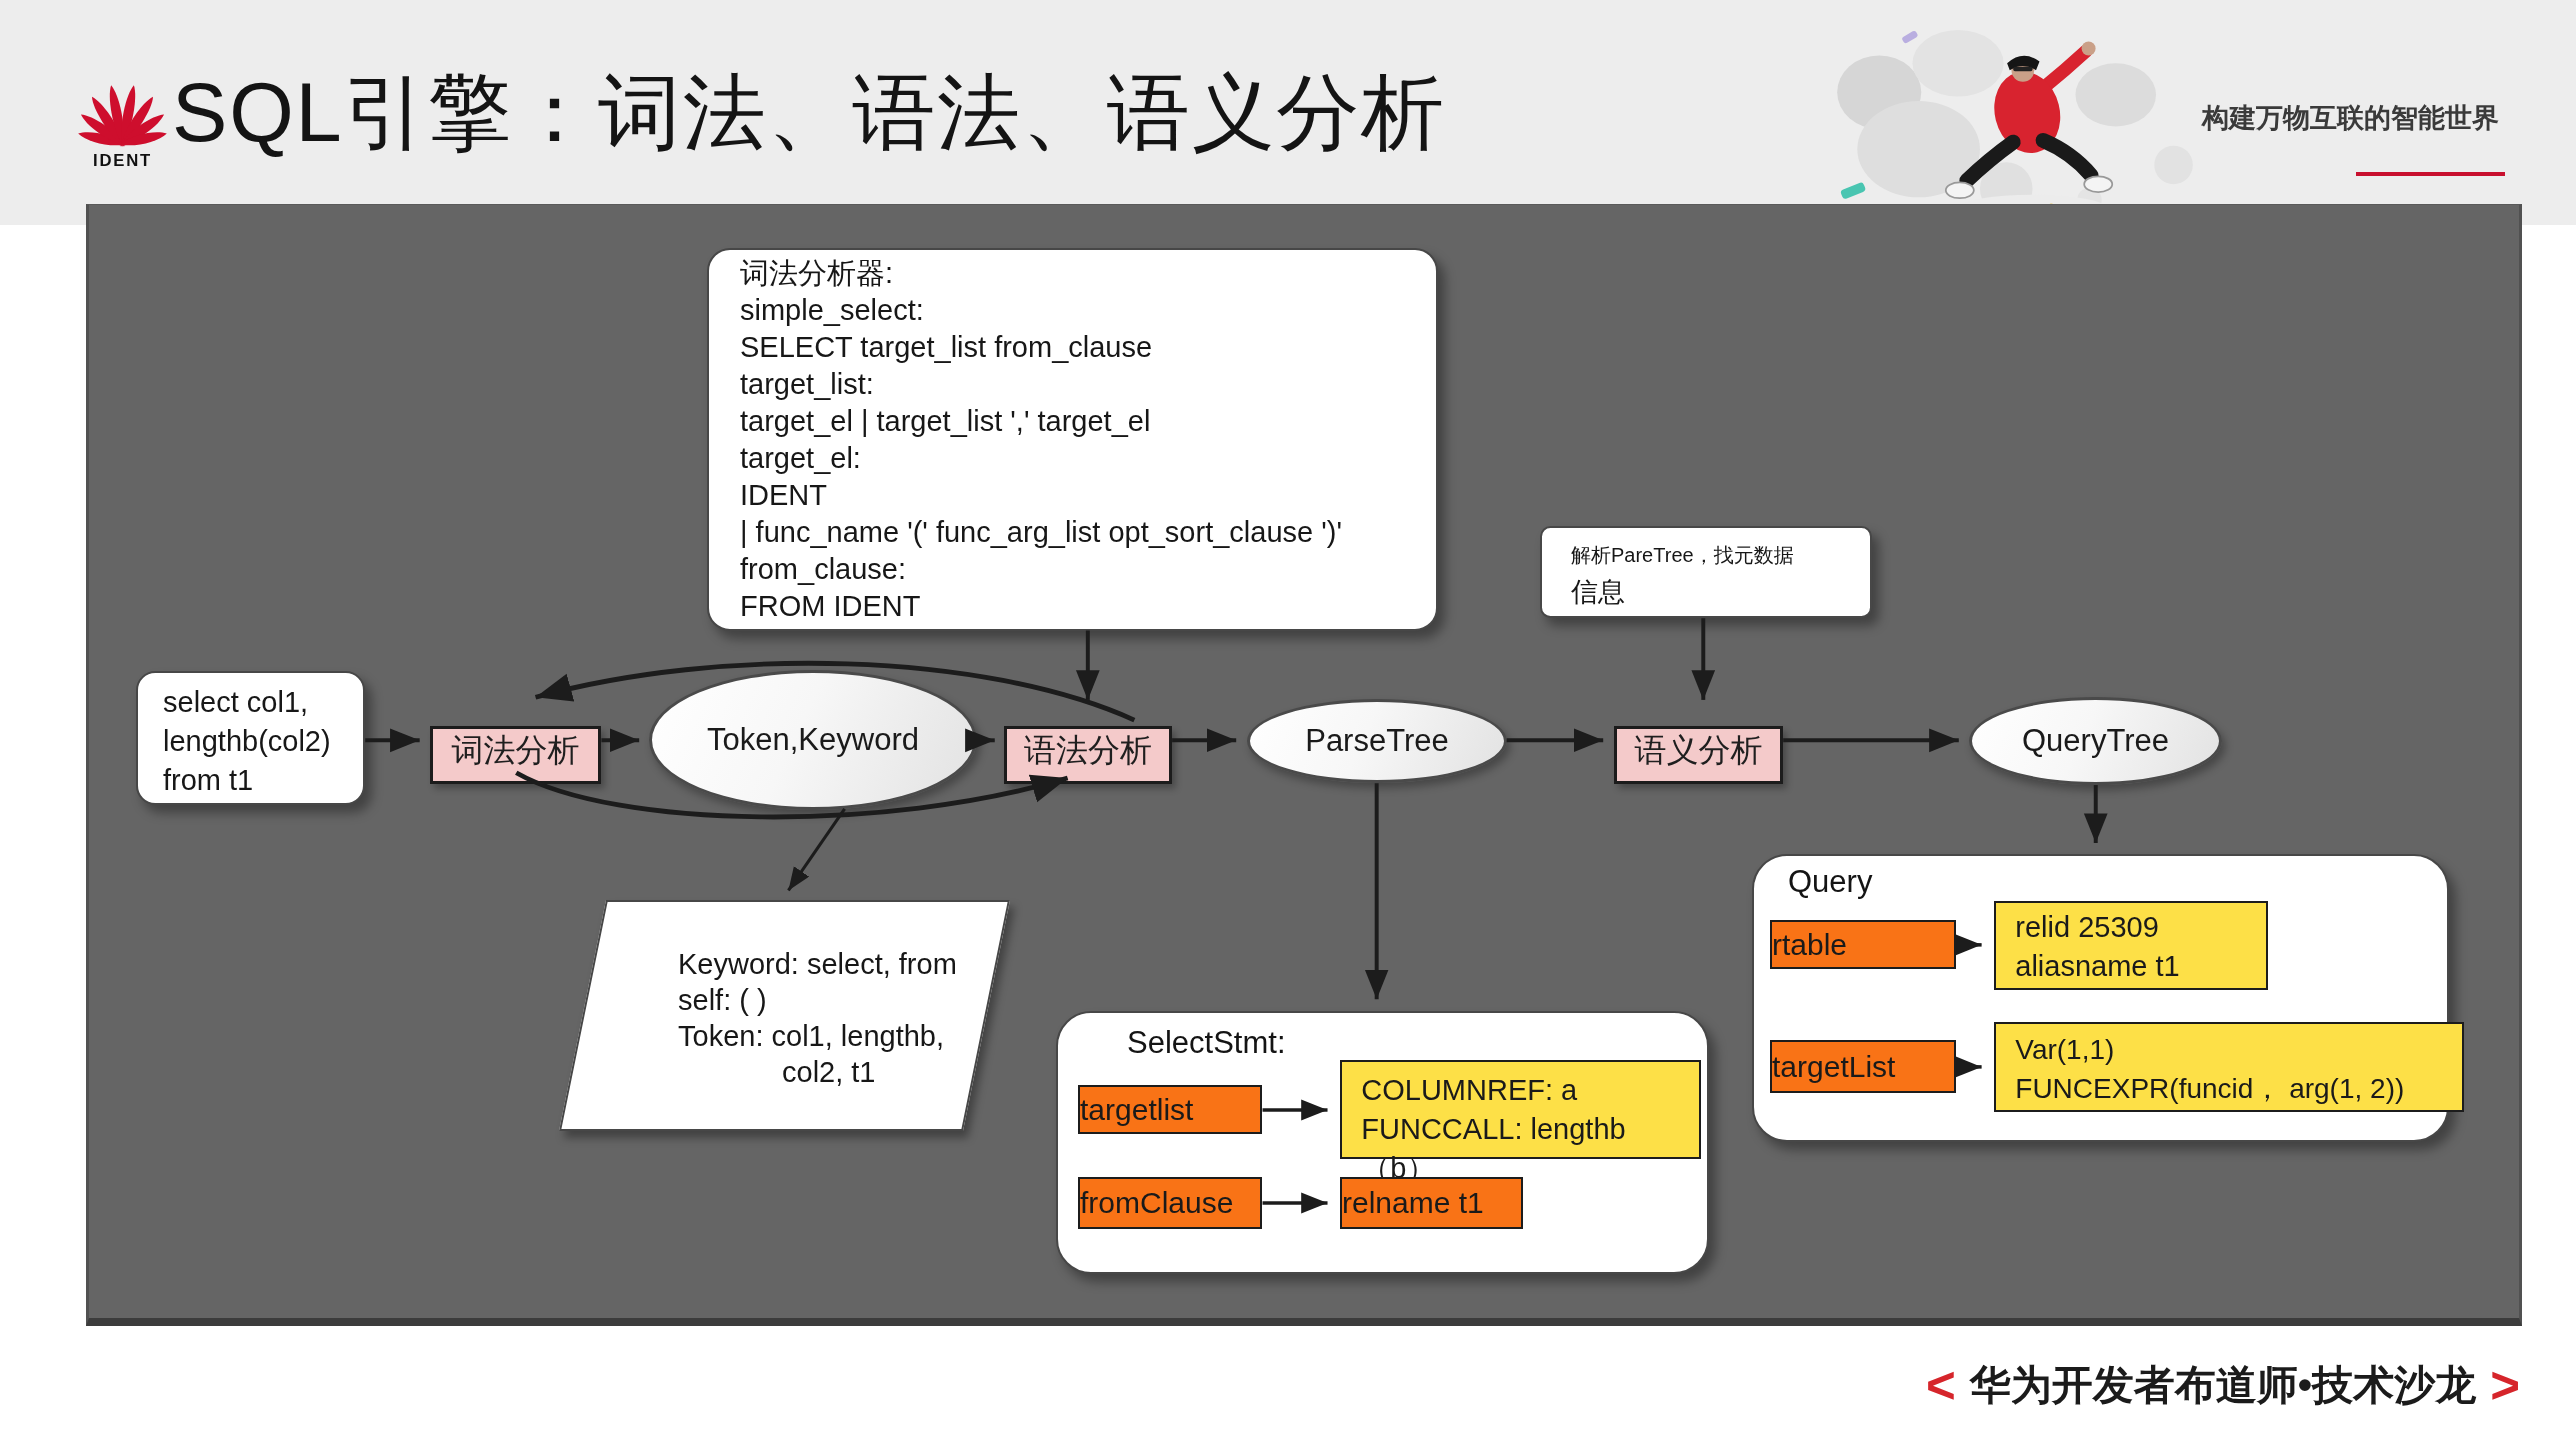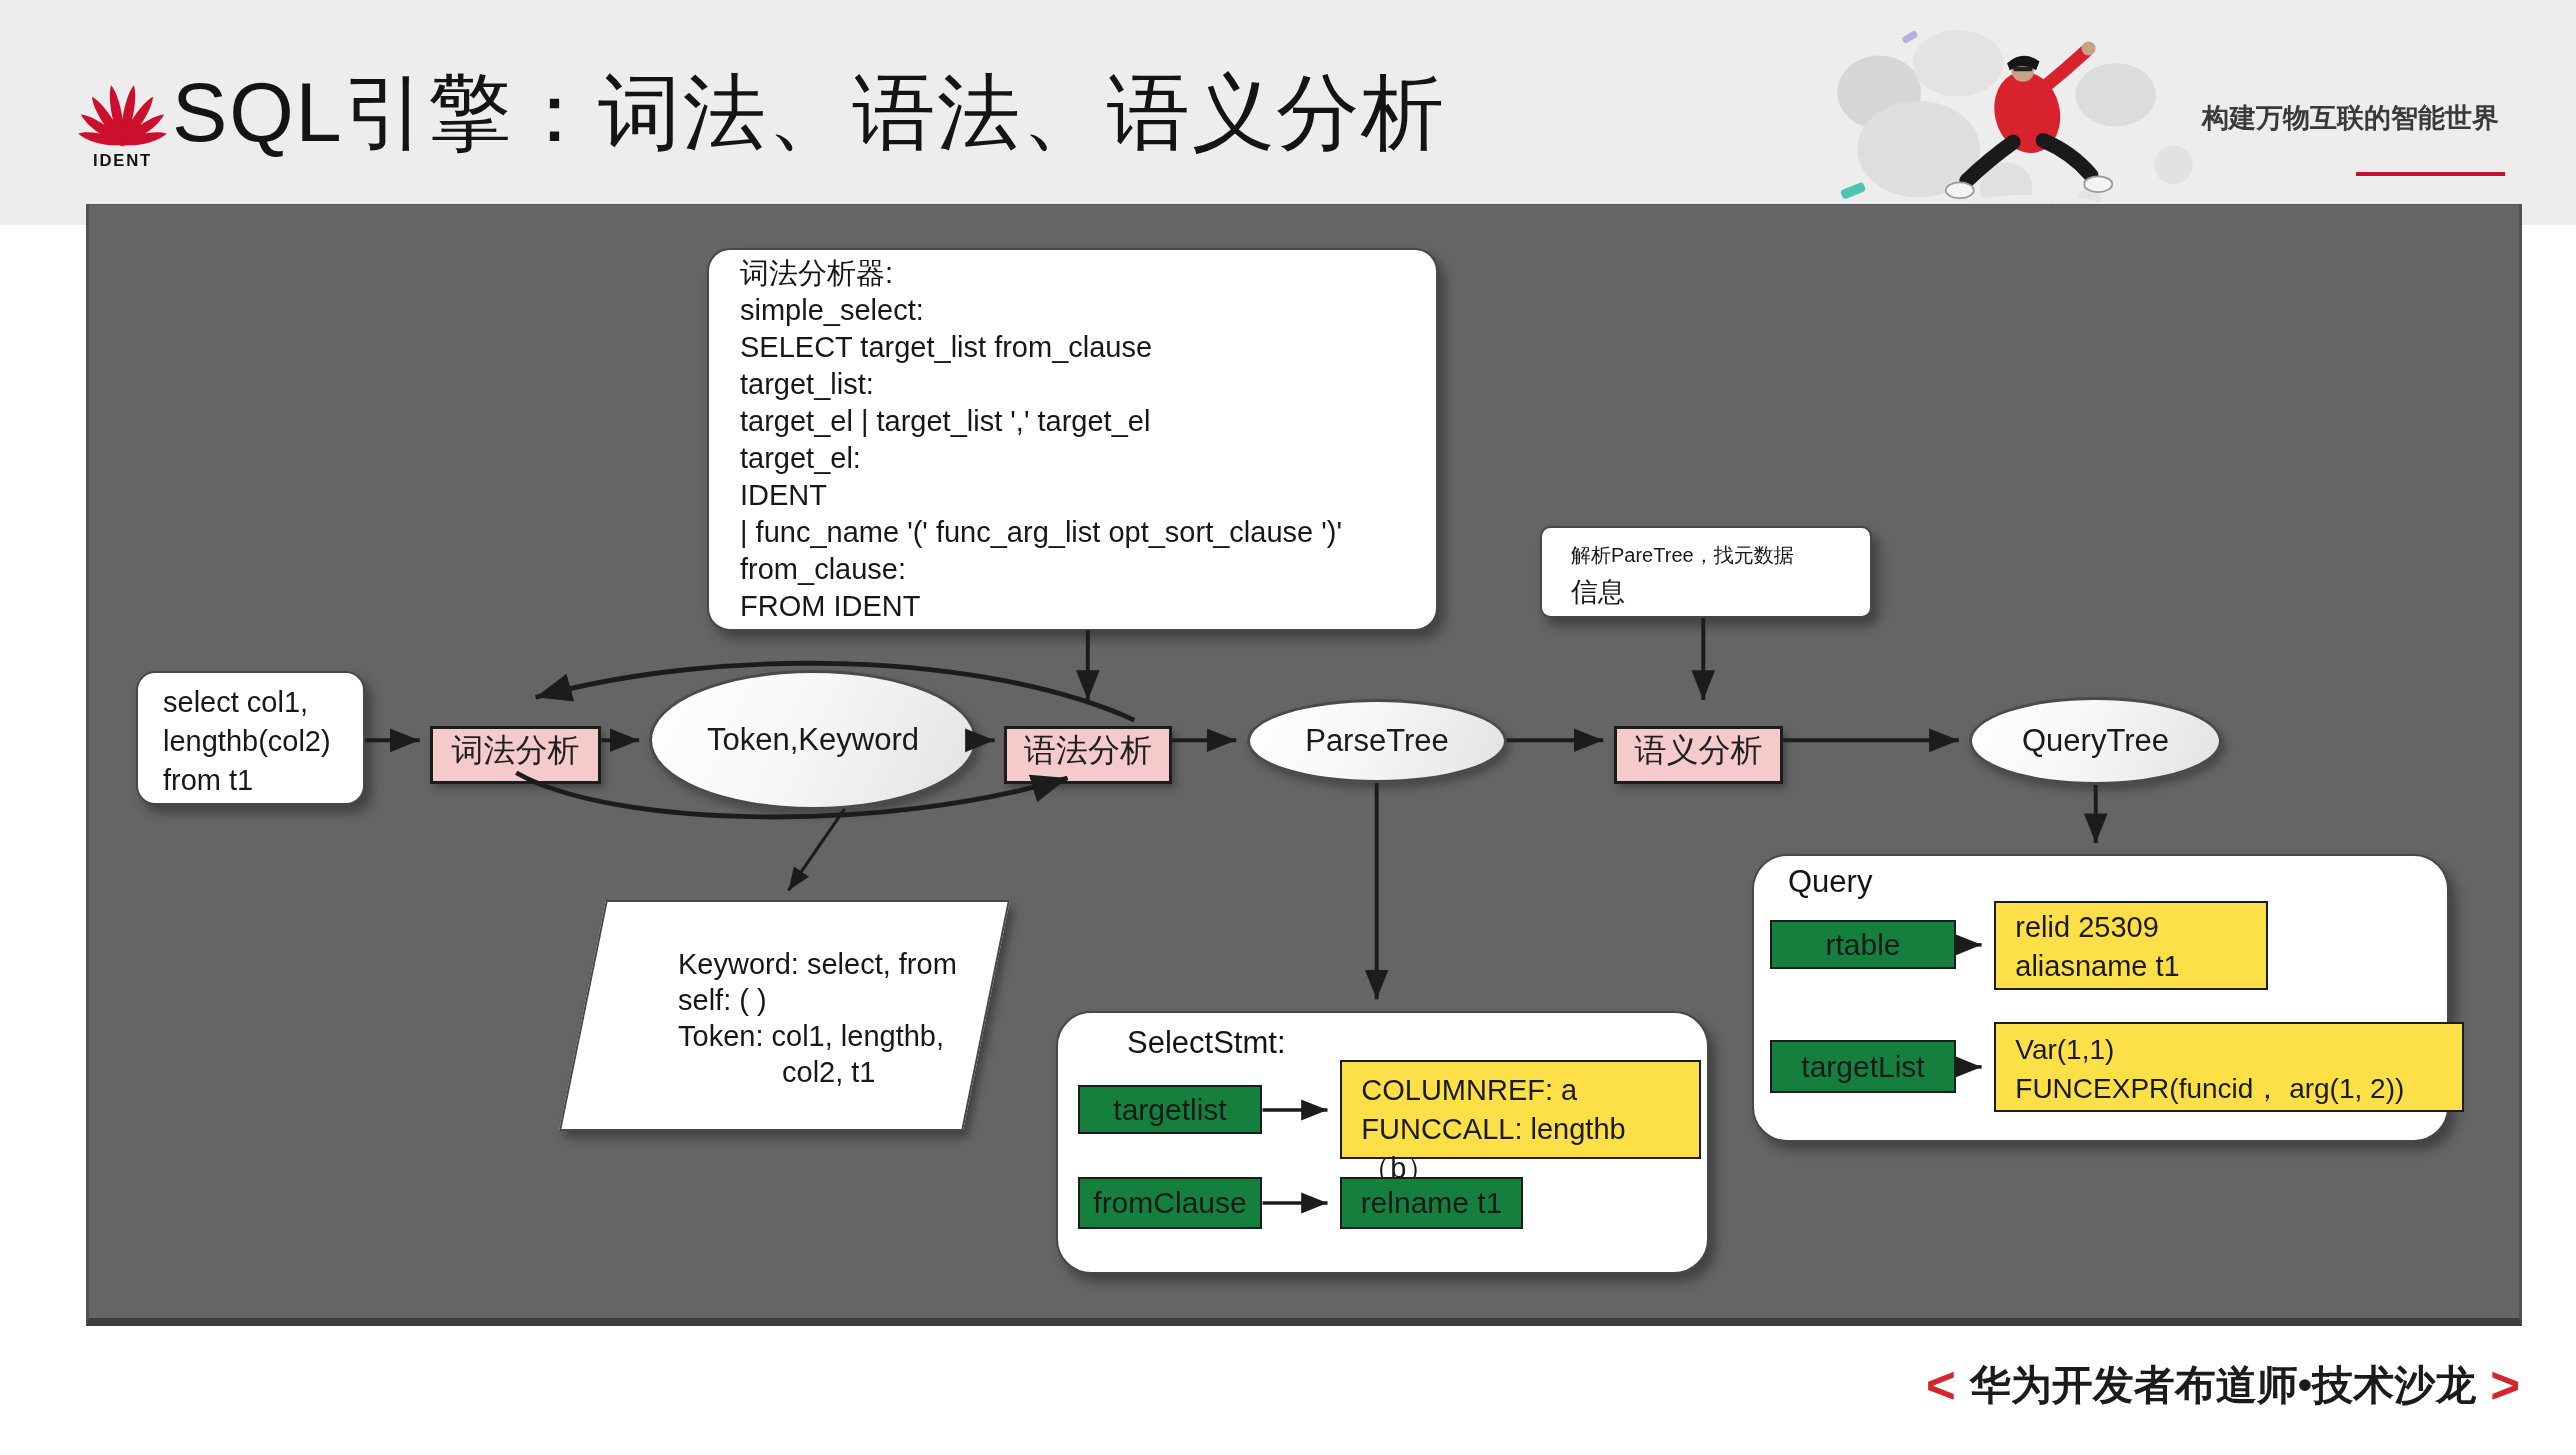--- a/index.html
+++ b/index.html
@@ -19,22 +19,22 @@
   
   .wbox{background:#ffffff;border:2.6px solid #474747;box-sizing:border-box;
         box-shadow:6.1px 8px 10.5px rgba(0,0,0,0.35);}
   .pinkbox{background:#F4CACA;border:3.5px solid #1c1c1c;box-sizing:border-box;
            display:flex;align-items:flex-start;justify-content:center;
            font-size:32px;color:#1f1f1f;box-shadow:4.4px 5.3px 7px rgba(0,0,0,0.3);margin-top:16px;}
   .ell{border:3.5px solid #4a4a4a;border-radius:50%;box-sizing:border-box;
        background:linear-gradient(115deg,#ffffff 0%,#f7f7f7 45%,#e2e2e2 100%);
        display:flex;align-items:center;justify-content:center;font-size:31px;color:#1a1a1a;
        box-shadow:3.5px 5.3px 8px rgba(0,0,0,0.3);}
-  .gbox{background:#15803d;border:2.6px solid #1c1c1c;box-sizing:border-box;
-        display:flex;align-items:center;justify-content:center;font-size:30px;color:#1a1a1a;}
+  .gbox{background:#f97316;border:2.6px solid #1c1c1c;box-sizing:border-box;
+        display:flex;align-items:center;justify-content:flex-start;font-size:30px;color:#1a1a1a;}
   .gbox-lines{background:#fde047;border:2.6px solid #1c1c1c;box-sizing:border-box;
         padding:8.8px 0 0 19.3px;font-size:29px;line-height:39px;color:#1a1a1a;}
   .codeline{font-size:29px;line-height:37px;white-space:pre;color:#171717;}
   .para{background:#ffffff;border:2.6px solid #474747;box-sizing:border-box;
         transform:skewX(-11.5deg);transform-origin:0 0;box-shadow:6.1px 7px 8.8px rgba(0,0,0,0.35);}
   svg{display:block;}
   .arrows{left:0;top:0;width:2576px;height:1456px;pointer-events:none;}
   
   .footer{left:0;top:1359px;width:2520px;display:flex;justify-content:flex-end;
           align-items:center;gap:14px;}

